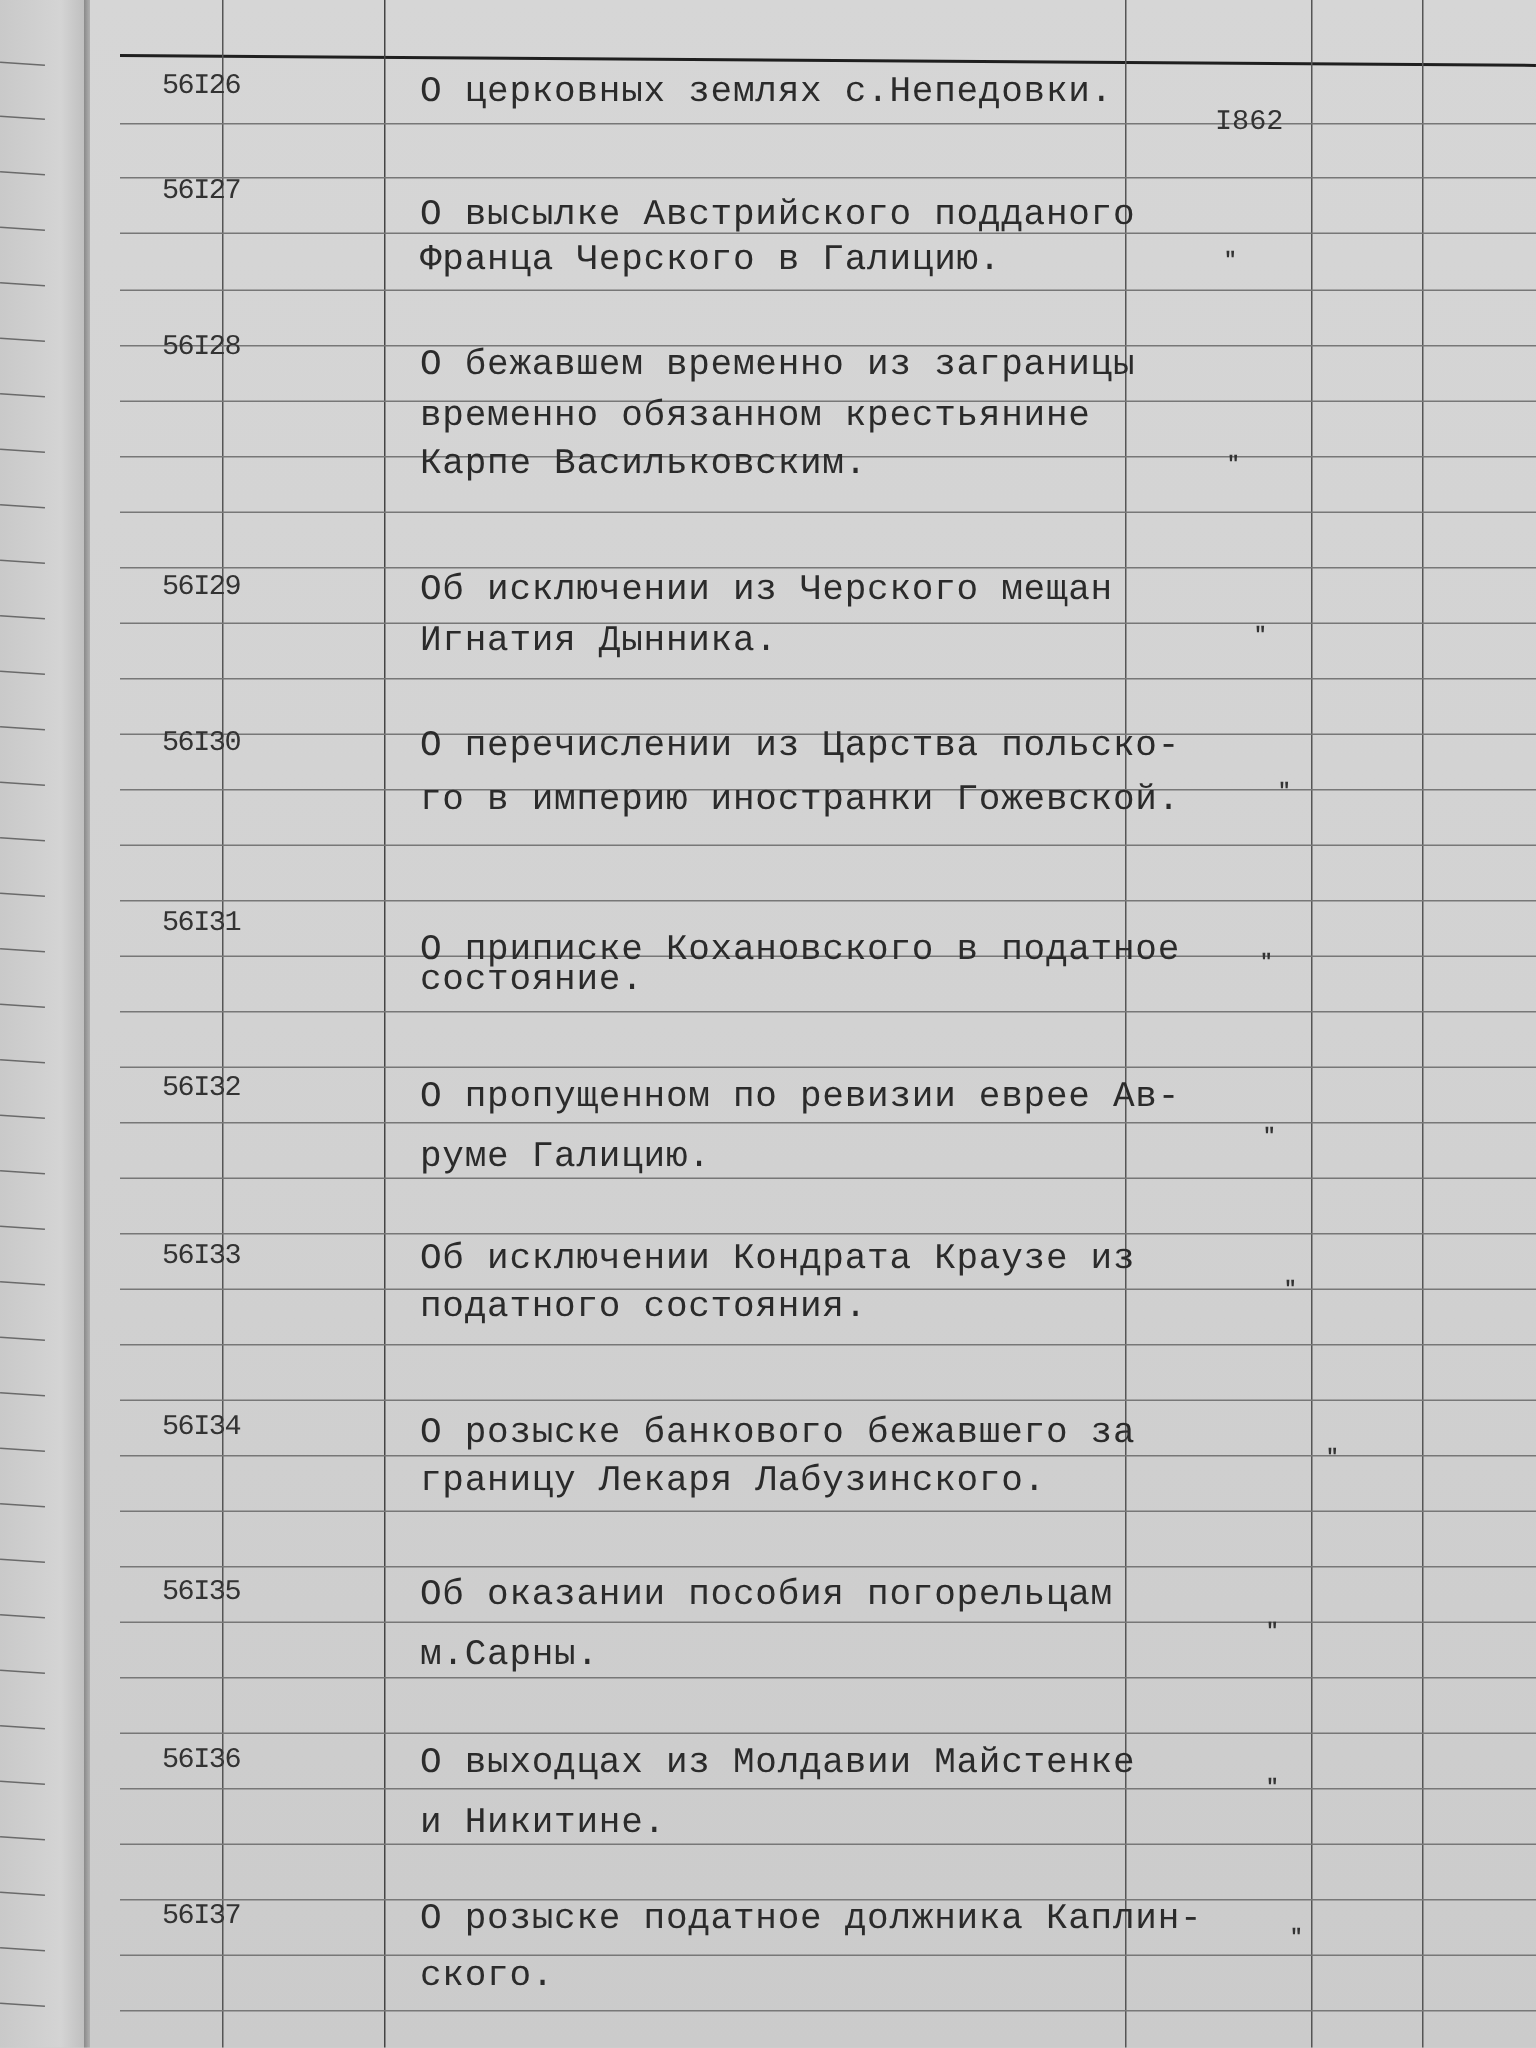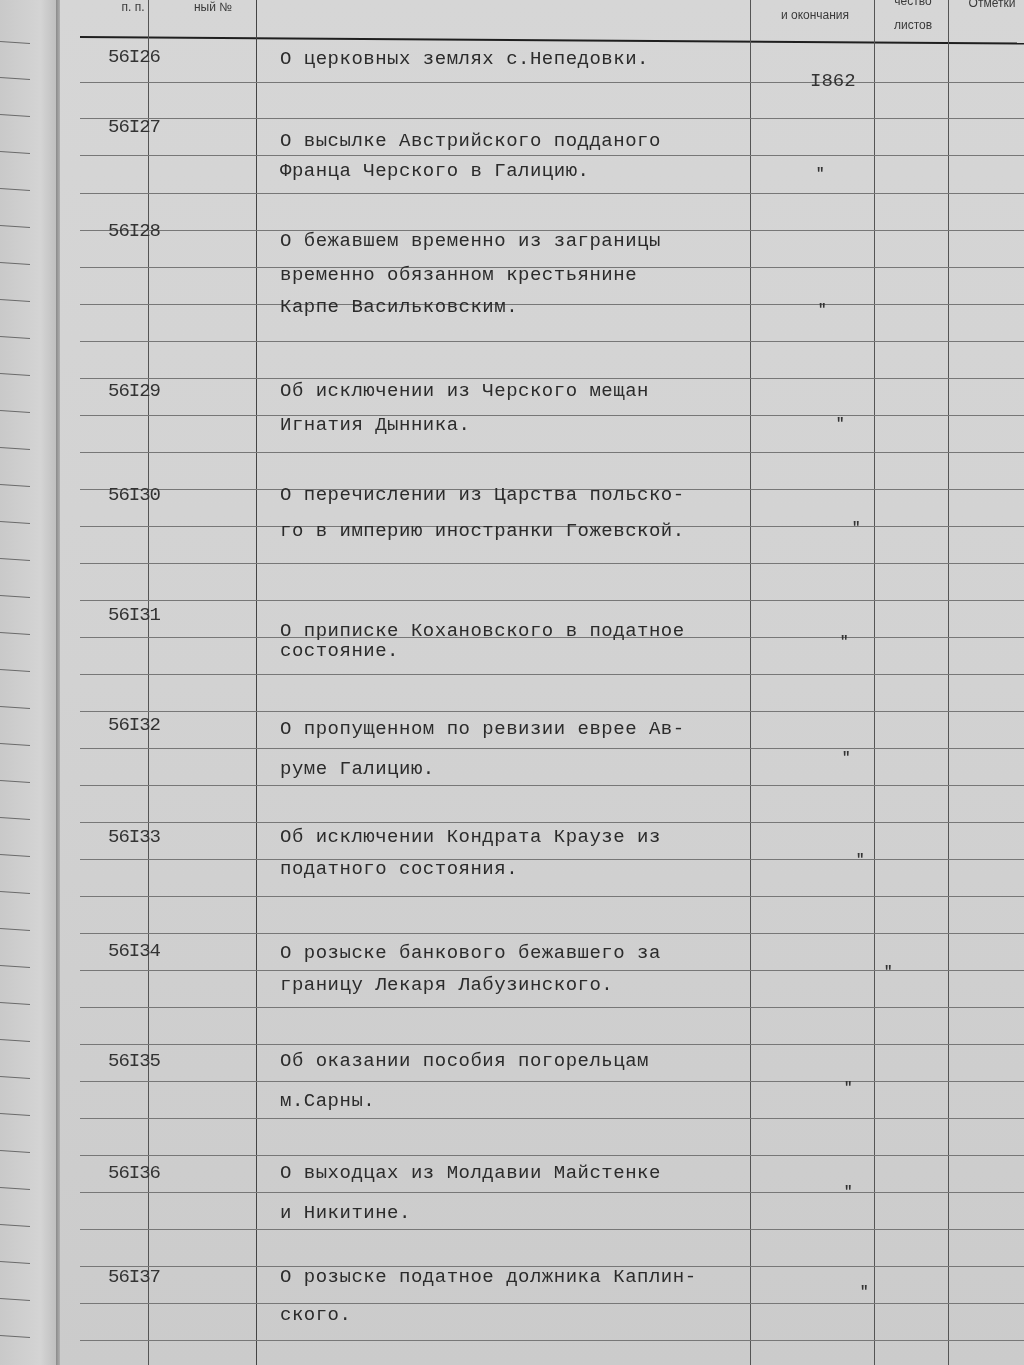--- a/index.html
+++ b/index.html
@@ -21,21 +21,21 @@
   .page {
     position:absolute; left:60px; top:0; width:964px; height:1365px;
     background:linear-gradient(180deg,#d6d6d6 0%,#d2d2d2 50%,#cbcbcb 100%);
   }
   .header { position:absolute; left:0; top:0; width:964px; height:45px; }
   .hcell { position:absolute; top:0; font-family:"Liberation Sans","DejaVu Sans",sans-serif; font-size:12px; color:#3a3a3a; text-align:center; line-height:14px; }
   .header-rule { position:absolute; left:20px; top:36px; width:944px; height:2px; background:#1f1f1f; transform:rotate(0.4deg); transform-origin:left; }
   .vline { position:absolute; width:1px; background:#555; }
   .row { position:absolute; left:0; width:964px; }
   .rownum { position:absolute; left:48px; font-size:19px; letter-spacing:-1px; color:#333; }
-  .title-line { position:absolute; left:220px; font-size:19px; white-space:nowrap; color:#2b2b2b; letter-spacing:0.5px; }
+  .title-line { position:absolute; left:220px; font-size:24px; white-space:nowrap; color:#2b2b2b; letter-spacing:0.5px; }
   .year { position:absolute; left:750px; font-size:19px; color:#333; }
   .ditto { position:absolute; font-size:14px; font-weight:bold; color:#333; }
   .hrule { position:absolute; height:1px; background:#777; }
 </style>
 </head>
 <body>
 
 <div class="left-page">
   <div class="rule" style="top:42px"></div>
   <div class="rule" style="top:78px"></div>
@@ -71,28 +71,20 @@
   <div class="rule" style="top:1188px"></div>
   <div class="rule" style="top:1225px"></div>
   <div class="rule" style="top:1262px"></div>
   <div class="rule" style="top:1299px"></div>
   <div class="rule" style="top:1336px"></div>
 </div>
 <div class="gutter"></div>
 
 <div class="page">
 
-  <div class="header">
-    <div class="hcell" style="left:38px;width:70px;top:0">п. п.</div>
-    <div class="hcell" style="left:108px;width:90px;top:0">ный №</div>
-    <div class="hcell" style="left:695px;width:120px;top:8px">и окончания</div>
-    <div class="hcell" style="left:818px;width:70px;top:-6px">чество</div>
-    <div class="hcell" style="left:818px;width:70px;top:18px">листов</div>
-    <div class="hcell" style="left:892px;width:80px;top:-4px">Отметки</div>
-  </div>
   <div class="header-rule"></div>
 
   <div class="vline" style="left:88px;top:0;height:1365px"></div>
   <div class="vline" style="left:196px;top:0;height:1365px;background:#444"></div>
   <div class="vline" style="left:690px;top:0;height:1365px"></div>
   <div class="vline" style="left:814px;top:0;height:1365px"></div>
   <div class="vline" style="left:888px;top:0;height:1365px"></div>
 
   <div class="hrule" style="left:20px;top:82px;width:944px"></div>
   <div class="hrule" style="left:20px;top:118px;width:944px"></div>

